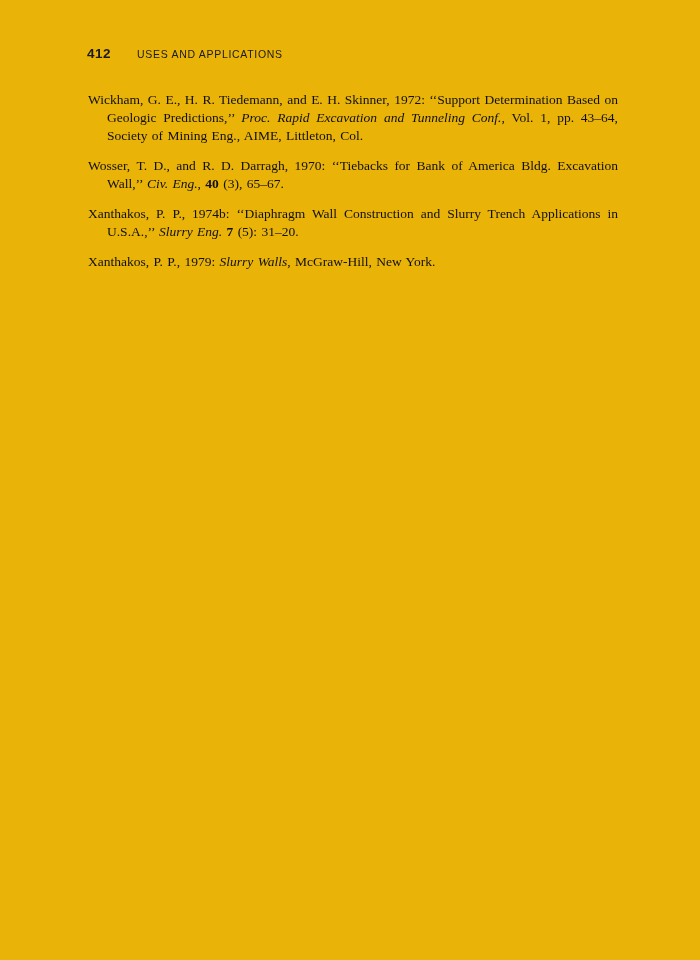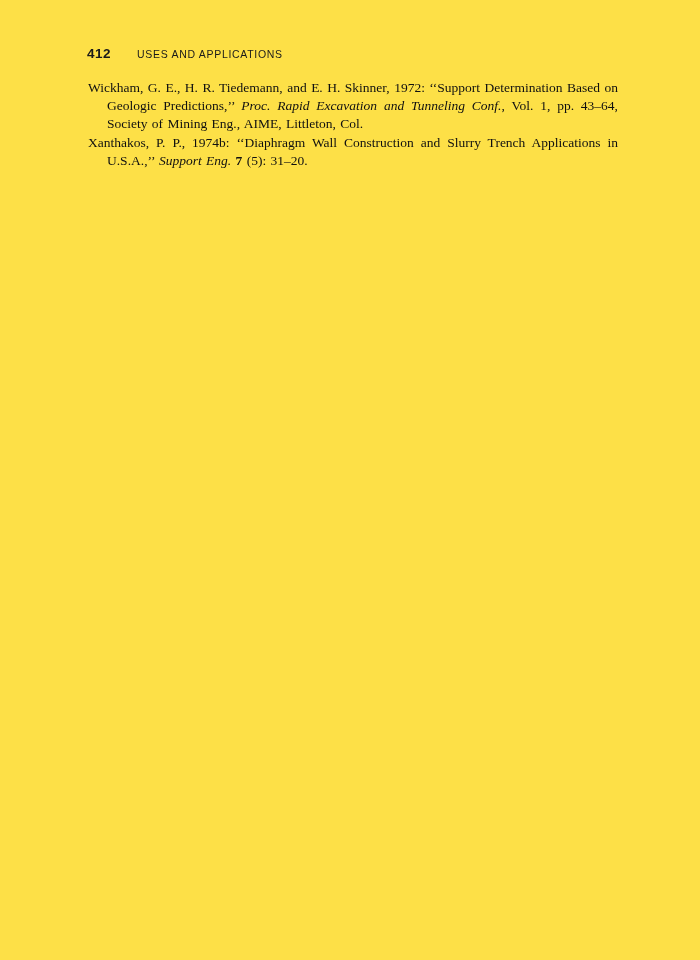--- a/index.html
+++ b/index.html
@@ -4,21 +4,21 @@
 <style>
   html, body {
     margin: 0;
     padding: 0;
     background: #ffffff;
   }
   .page {
     position: relative;
     width: 700px;
     height: 960px;
-    background: #fde047;
+    background: #eab308;
     color: #151515;
     overflow: hidden;
     text-decoration: underline;
   }
   .page-header {
     position: absolute;
     left: 87px;
     top: 46px;
     display: flex;
     align-items: baseline;
@@ -42,33 +42,35 @@
     top: 79px;
     width: 530px;
     font-family: "Liberation Serif", serif;
     font-size: 13.5px;
     line-height: 18px;
     text-align: justify;
     word-spacing: 1px;
     color: #101010;
   }
   .ref {
-    margin: 0 0 1px 0;
+    margin: 12px 0 1px 0;
     padding-left: 19px;
     text-indent: -19px;
   }
   .ref .it { font-style: italic; }
   .ref .bd { font-weight: 700; }
   .ref .rm { font-style: normal; font-weight: 400; }
 </style>
 </head>
 <body>
 
 <div class="page">
   <div class="page-header">
     <span class="page-number">412</span>
     <span class="running-title">USES AND APPLICATIONS</span>
   </div>
   <div class="references">
       <p class="ref"><span class="rm">Wickham, G. E., H. R. Tiedemann, and E. H. Skinner, 1972: ‘‘Support Determi­nation Based on Geologic Predictions,’’ </span><span class="it">Proc. Rapid Excavation and Tunneling Conf.</span><span class="rm">, Vol. 1, pp. 43–64, Society of Mining Eng., AIME, Littleton, Col.</span></p>
-      <p class="ref"><span class="rm">Xanthakos, P. P., 1974b: ‘‘Diaphragm Wall Construction and Slurry Trench Appli­cations in U.S.A.,’’ </span><span class="it">Support Eng.</span><span class="rm"> </span><span class="bd">7</span><span class="rm"> (5): 31–20.</span></p>
+      <p class="ref"><span class="rm">Wosser, T. D., and R. D. Darragh, 1970: ‘‘Tiebacks for Bank of America Bldg. Excavation Wall,’’ </span><span class="it">Civ. Eng.</span><span class="rm">, </span><span class="bd">40</span><span class="rm"> (3), 65–67.</span></p>
+      <p class="ref"><span class="rm">Xanthakos, P. P., 1974b: ‘‘Diaphragm Wall Construction and Slurry Trench Appli­cations in U.S.A.,’’ </span><span class="it">Slurry Eng.</span><span class="rm"> </span><span class="bd">7</span><span class="rm"> (5): 31–20.</span></p>
+      <p class="ref"><span class="rm">Xanthakos, P. P., 1979: </span><span class="it">Slurry Walls</span><span class="rm">, McGraw-Hill, New York.</span></p>
     </div>
 </div>
 
 </body></html>

